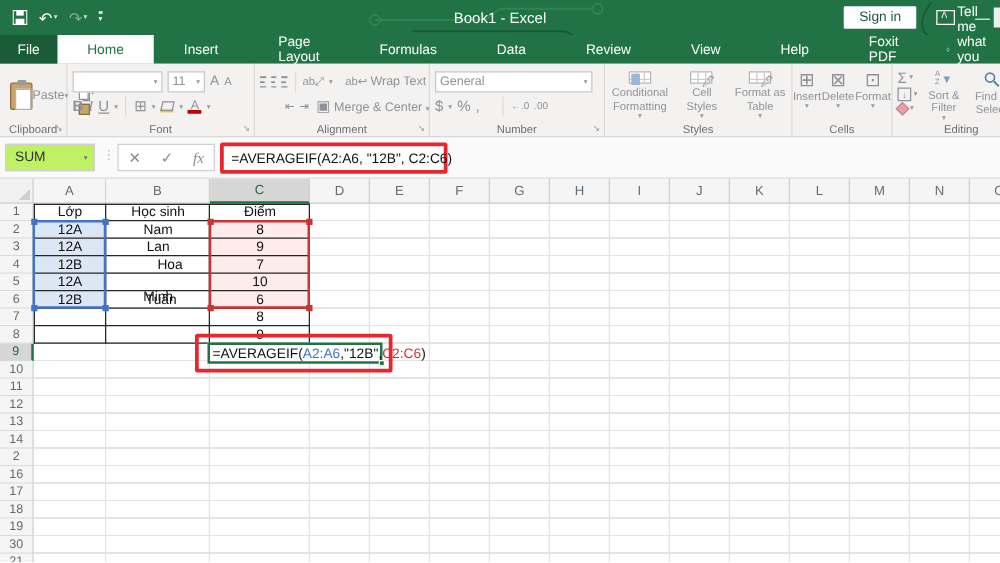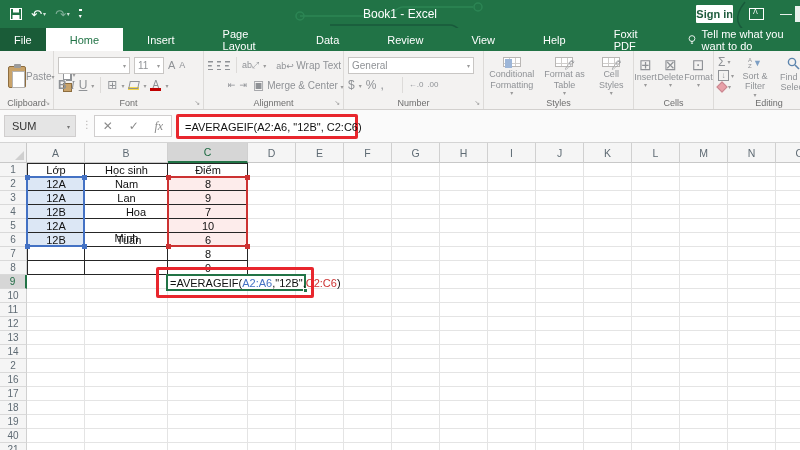--- a/index.html
+++ b/index.html
@@ -11,21 +11,21 @@
   .titlebar { position:absolute; left:0; top:0; width:800px; height:28px; background:#217346; }
   .deco { position:absolute; left:0; top:0; width:800px; height:51px; pointer-events:none; }
   .qat { position:absolute; left:10px; top:0; height:28px; display:flex; align-items:center; gap:9px; color:#fff; }
   .qat .qbtn { font-size:13px; line-height:1; color:#fff; display:flex; align-items:center; gap:1px; }
   .qat .dim { color:#7fae97; }
   .qat .dd { font-size:6px; color:#cfe3d8; }
   .qat .bar-dd { display:inline-block; border-top:2px solid #fff; padding-top:1px; font-size:6px; color:#fff; }
   .wtitle { position:absolute; left:0; top:0; width:800px; height:28px; display:flex; align-items:center;
             justify-content:center; color:#fff; font-size:12px; }
   .tb-right { position:absolute; right:8px; top:0; height:28px; display:flex; align-items:center; gap:16px; }
-  .signin { background:#fff; color:#1f5c3d; font-size:11px; padding:3px 0; border-radius:1px;font-weight:bold; }
+  .signin { background:#fff; color:#1f5c3d; font-size:11px; padding:3px 12px; border-radius:1px; }
   .ribopt { width:15px; height:12px; border:1px solid #fff; position:relative; }
   .ribopt:after { content:"ᐱ"; position:absolute; left:3px; top:-1px; font-size:7px; color:#fff; }
   .minim { color:#fff; font-size:12px; }
   .edgebtn { position:absolute; right:-3px; top:6px; width:8px; height:16px; background:#ffffff; opacity:.9; }
 
   
   .tabrow { position:absolute; left:0; top:28px; width:800px; height:23px; background:#217346;
             display:flex; align-items:stretch; }
   .tab { color:#fff; font-size:11px; padding:0 24px; display:flex; align-items:center; }
   .tab.file { background:#1a5c38; padding:0 14px; }
@@ -76,21 +76,21 @@
   .lbl { font-size:10px; color:#8f9296; white-space:nowrap; }
   .fillbox { width:11px; height:11px; border:1px solid #8f9296; font-size:8px; color:#8f9296;
              display:flex; align-items:center; justify-content:center; }
   .eraser { width:8px; height:8px; background:#e8a0a8; border:1px solid #c88790; transform:rotate(45deg); }
   .azf { font-size:6px; color:#8f9296; line-height:1; text-align:left; }
   .mag { width:13px; height:13px; }
 
   
   .fbar { position:absolute; left:0; top:110px; width:800px; height:33px; background:#fafafa;
           border-bottom:1px solid #d4d4d4; }
-  .namebox { position:absolute; left:4px; top:5px; width:72px; height:22px; background:#e5e5e5;
+  .namebox { position:absolute; left:4px; top:5px; width:72px; height:22px; background:#bef264;
              border:1px solid #d0cece; font-size:11px; color:#333; display:flex; align-items:center; }
   .namebox .nm { padding-left:7px; flex:1; }
   .namebox .dd { padding-right:5px; color:#777; }
   .fdots { position:absolute; left:82px; top:9px; color:#b8b6b4; font-size:10px; letter-spacing:0; }
   .fbtns { position:absolute; left:94px; top:5px; width:78px; height:22px; background:#fff;
            border:1px solid #d0cece; display:flex; align-items:center; justify-content:space-around; }
   .fbtns .b { color:#8a8a8a; font-size:12px; }
   .fbtns .fx { font-family:"Liberation Serif",serif; font-style:italic; font-size:12px; color:#8a8a8a; }
   .fml-box { position:absolute; left:176px; top:4px; width:182px; height:25px; border:3px solid #e8262d;
              border-radius:2px; background:#fff; display:flex; align-items:center; }
@@ -172,20 +172,21 @@
       <span class="minim">—</span>
     </div>
     <span class="edgebtn"></span>
   </div>
 
   <div class="tabrow">
     <span class="tab file">File</span>
     <span class="tab active">Home</span>
     <span class="tab">Insert</span>
     <span class="tab">Page Layout</span>
+    <span class="tab">Formulas</span>
     <span class="tab">Data</span>
     <span class="tab">Review</span>
     <span class="tab">View</span>
     <span class="tab">Help</span>
     <span class="tab">Foxit PDF</span>
     <span class="tellme">
       <svg class="bulb" viewBox="0 0 11 14">
         <circle cx="5.5" cy="5" r="4" fill="none" stroke="#fff" stroke-width="1.2"></circle>
         <path d="M4,9.5 h3 M4,11.5 h3" stroke="#fff" stroke-width="1.2"></path>
       </svg>
@@ -309,28 +310,28 @@
       <span class="launcher">↘</span>
     </div>
 
     <div class="rgroup" style="width:150px">
       <div class="gbody" style="display:flex; justify-content:space-around; padding-top:2px;">
         <span class="bigbtn" style="width:52px">
           <span class="grid-ic cf"></span>
           <span>Conditional Formatting</span>
             <span class="dd">▾</span>
         </span>
+        <span class="bigbtn" style="width:40px">
+          <span class="grid-ic cs"></span>
+          <span>Cell Styles</span>
+            <span class="dd">▾</span>
+        </span>
         <span class="bigbtn" style="width:46px">
           <span class="grid-ic ft"></span>
           <span>Format as Table</span>
-            <span class="dd">▾</span>
-        </span>
-        <span class="bigbtn" style="width:40px">
-          <span class="grid-ic cs"></span>
-          <span>Cell Styles</span>
             <span class="dd">▾</span>
         </span>
       </div>
       <span class="glabel">Styles</span>
     </div>
 
     <div class="rgroup" style="width:80px">
       <div class="gbody" style="display:flex; justify-content:space-around; padding-top:2px;">
         <span class="bigbtn">
           <span class="glyph" style="font-size:15px">⊞</span>
@@ -447,21 +448,21 @@
       <div class="rowhdr" style="top: 146px; height: 14px;">10</div>
       <div class="rowhdr" style="top: 160px; height: 14px;">11</div>
       <div class="rowhdr" style="top: 174px; height: 14px;">12</div>
       <div class="rowhdr" style="top: 188px; height: 14px;">13</div>
       <div class="rowhdr" style="top: 202px; height: 14px;">14</div>
       <div class="rowhdr" style="top: 216px; height: 14px;">2</div>
       <div class="rowhdr" style="top: 230px; height: 14px;">16</div>
       <div class="rowhdr" style="top: 244px; height: 14px;">17</div>
       <div class="rowhdr" style="top: 258px; height: 14px;">18</div>
       <div class="rowhdr" style="top: 272px; height: 14px;">19</div>
-      <div class="rowhdr" style="top: 286px; height: 14px;">40</div>
+      <div class="rowhdr" style="top: 286px; height: 14px;">30</div>
       <div class="rowhdr" style="top: 300px; height: 14px;">21</div>
       <div class="rangefill" style="left: 27px; top: 34px; width: 58px; height: 70px; background: rgb(220, 231, 245);"></div>
       <div class="rangefill" style="left: 168px; top: 34px; width: 80px; height: 70px; background: rgb(253, 236, 235);"></div>
       <div class="bl" style="left: 27px; top: 20px; width: 1px; height: 112px;"></div>
       <div class="bl" style="left: 84px; top: 20px; width: 1px; height: 112px;"></div>
       <div class="bl" style="left: 167px; top: 20px; width: 1px; height: 112px;"></div>
       <div class="bl" style="left: 247px; top: 20px; width: 1px; height: 112px;"></div>
       <div class="bl" style="left: 27px; top: 20px; width: 221px; height: 1px;"></div>
       <div class="bl" style="left: 27px; top: 33px; width: 221px; height: 1px;"></div>
       <div class="bl" style="left: 27px; top: 47px; width: 221px; height: 1px;"></div>

